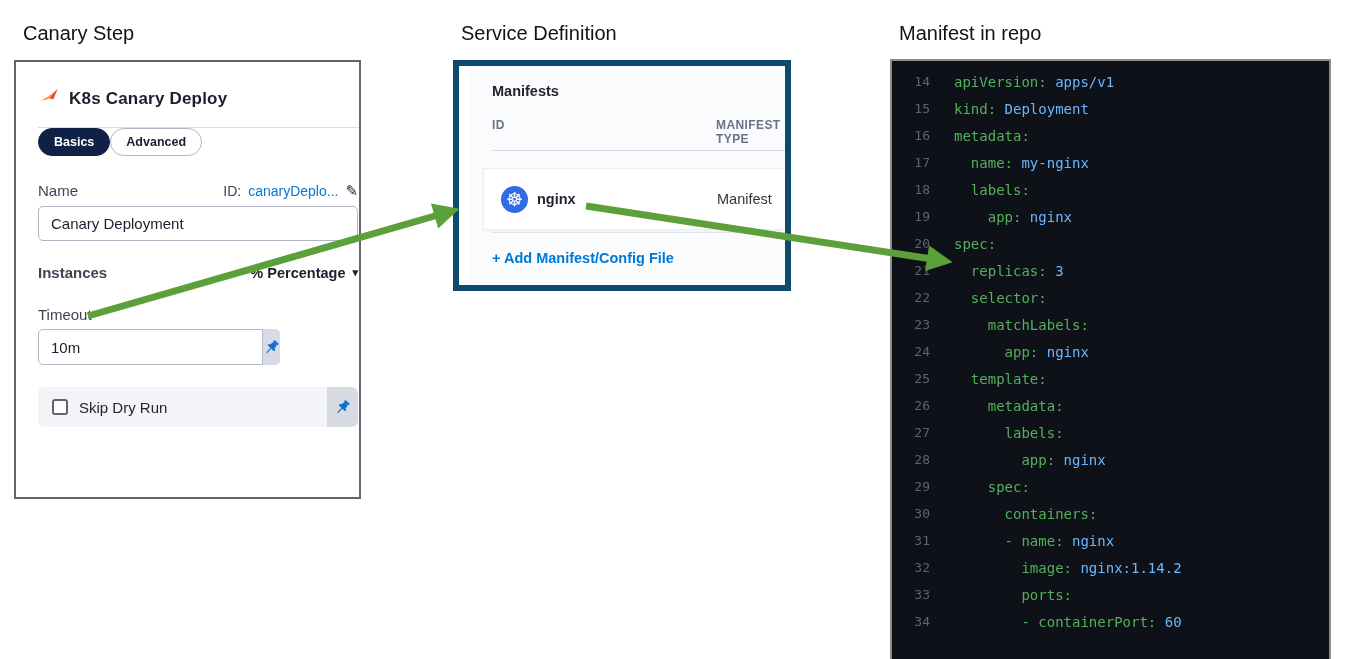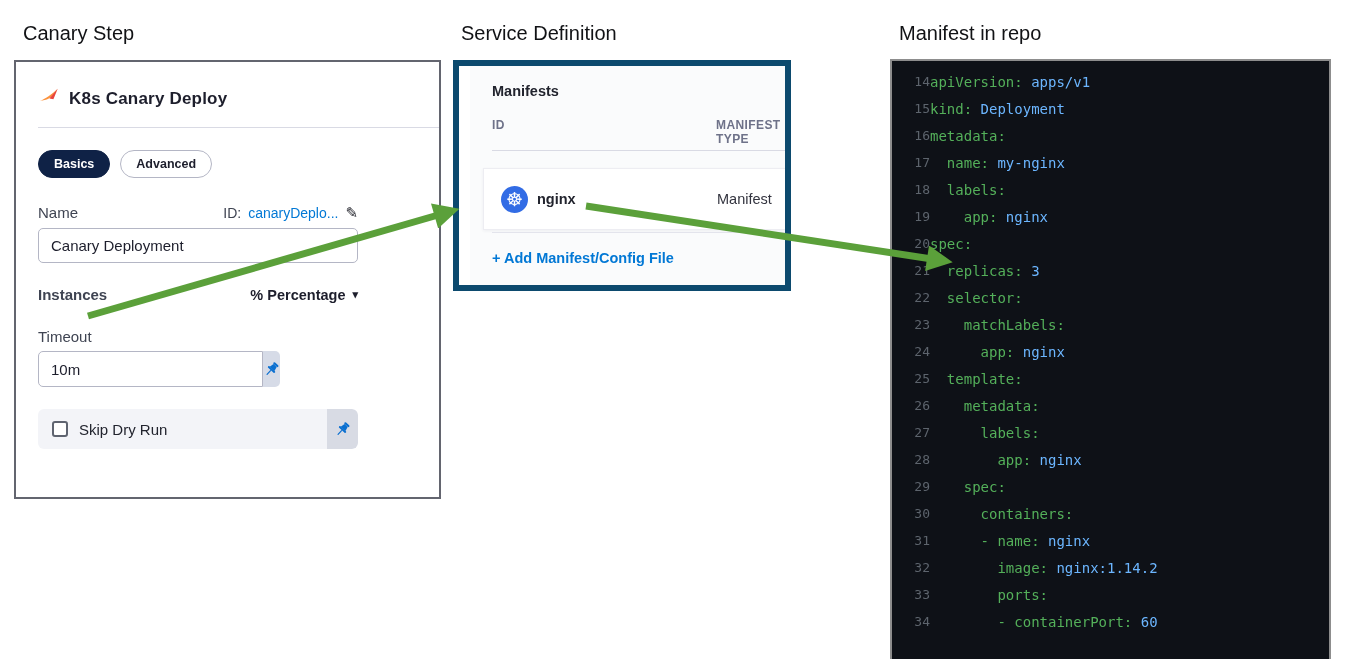--- a/index.html
+++ b/index.html
@@ -6,27 +6,27 @@
   html,body { width:1346px; height:659px; background:#ffffff; overflow:hidden;
               font-family:"Liberation Sans", sans-serif; }
   .page { position:relative; width:1346px; height:659px; }
 
   .col-heading { position:absolute; top:22px; font-size:20px; color:#111215; }
   #heading-left   { left:23px; }
   #heading-middle { left:461px; }
   #heading-right  { left:899px; }
 
   
-  .panel1 { position:absolute; left:14px; top:60px; width:427px; height:439px;
+  .panel1 { position:absolute; left:14px; top:60px; width:347px; height:439px;
             background:#fff; border:2px solid #63656f; }
   .p1-inner { padding:24px 22px 0 22px; }
   .step-title-row { display:flex; align-items:center; gap:10px; }
   .step-title { font-size:17px; font-weight:bold; color:#1d1e2c; letter-spacing:.2px; }
   .p1-divider { height:1px; background:#d9dae4; margin:16px -22px 0 0; }
-  .pills { display:flex; gap:10px; margin-top:22px; }
+  .pills { display:flex; }
   .pill { font-size:12.5px; font-weight:bold; border-radius:20px; padding:6px 15px;
           cursor:pointer; }
   .pill.active { background:#0f2246; color:#fff; border:1px solid #0f2246; }
   .pill.inactive { background:#fff; color:#1d1e2c; border:1px solid #b4b6c5; }
   .field-row { width:320px; display:flex; justify-content:space-between;
                align-items:center; margin-top:24px; }
   .field-label { font-size:15px; color:#3f4452; }
   .id-wrap { display:flex; align-items:center; gap:7px; font-size:14px; }
   .id-prefix { color:#3f4452; }
   .id-value { color:#0278d5; cursor:pointer; }
@@ -78,21 +78,21 @@
   .add-link { position:absolute; left:22px; top:184px; font-size:14.5px; font-weight:bold;
               color:#0278d5; cursor:pointer; }
 
   
   .panel3 { position:absolute; left:890px; top:59px; width:441px; height:654px;
             background:#0e1117; border:2px solid #8d8d8d; overflow:hidden; }
   .code-lines { padding-top:7px; }
   .code-line { display:flex; height:27px; align-items:center;
                font-family:"DejaVu Sans Mono", monospace; font-size:14px; white-space:pre; }
   .ln { width:38px; text-align:right; color:#5d646d; font-size:13px; flex:none; }
-  .ck { color:#54b05a; }
+  .ck { color:#54b05a; margin-left:24px; }
   .cv { color:#6cb6ff; }
   .code-scrollbar { position:absolute; left:0; right:0; bottom:0; height:13px;
                     background:#171b22; border-top:1px solid #21262e; cursor:pointer; }
 
   
   .arrows { position:absolute; left:0; top:0; width:1346px; height:659px;
             pointer-events:none; z-index:40; }
 </style>
 </head>
 <body>

